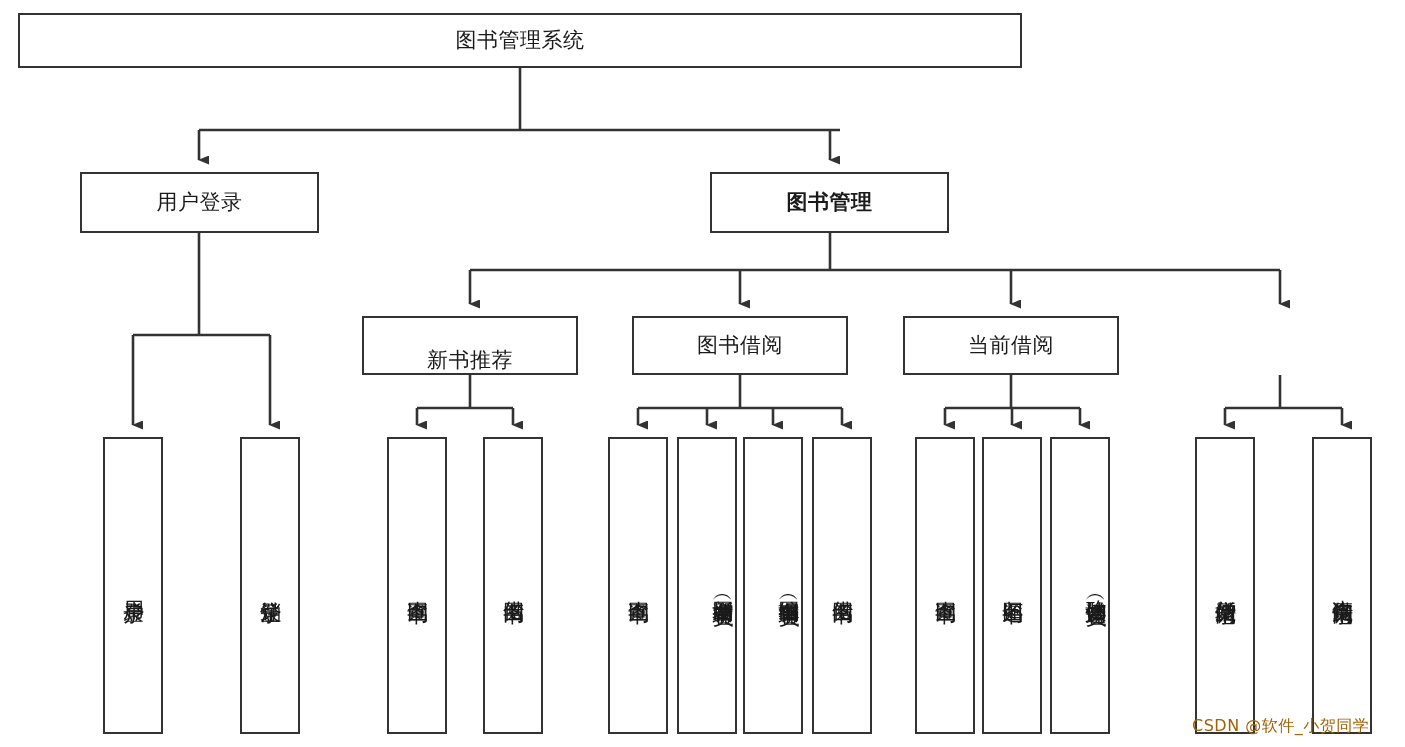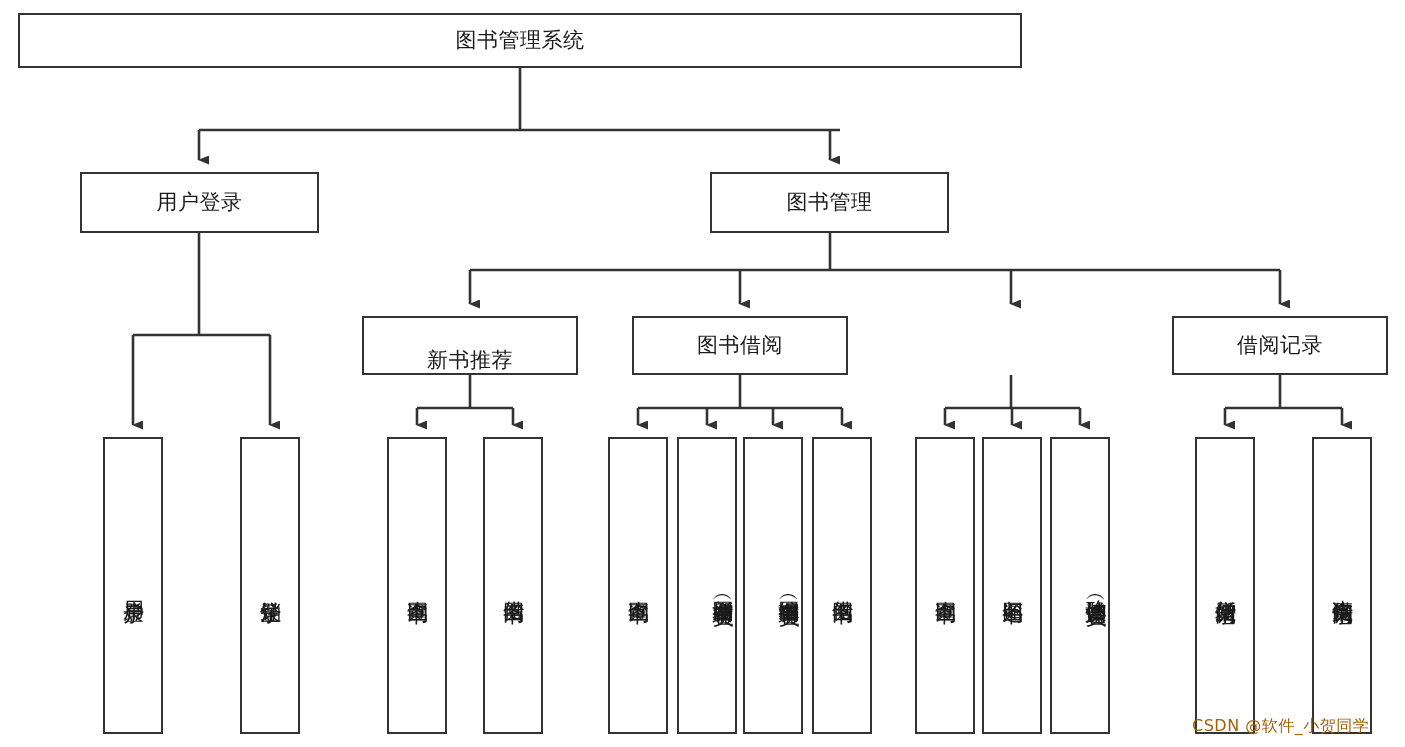--- a/index.html
+++ b/index.html
@@ -118,32 +118,32 @@
     </g>
   </svg>
 
   <div class="node-box node-h" style="left:18px; top:13px; width:1004px; height:55px;">
     <span>图书管理系统</span>
   </div>
 
   <div class="node-box node-h" style="left:80px; top:172px; width:239px; height:61px;">
     <span>用户登录</span>
   </div>
-  <div class="node-box node-h" style="left:710px; top:172px; width:239px; height:61px;">
+  <div class="node-box node-h" style="left:710px; top:172px; width:239px; height:61px;font-weight:bold;">
     <span>图书管理</span>
   </div>
 
   <div class="node-box node-h" style="left:362px; top:316px; width:216px; height:59px;align-items:flex-end;">
     <span>新书推荐</span>
   </div>
   <div class="node-box node-h" style="left:632px; top:316px; width:216px; height:59px;">
     <span>图书借阅</span>
   </div>
-  <div class="node-box node-h" style="left:1172px; top:316px; width:216px; height:59px;">
-    <span>借阅记录</span>
+  <div class="node-box node-h" style="left:903px; top:316px; width:216px; height:59px;">
+    <span>当前借阅</span>
   </div>
 
   <div class="node-box node-v center-v" style="left:103px; top:437px; width:60px; height:297px;">
     <span>用户登录</span>
   </div>
   <div class="node-box node-v center-v" style="left:240px; top:437px; width:60px; height:297px;">
     <span>注销登录</span>
   </div>
 
   <div class="node-box node-v center-v" style="left:387px; top:437px; width:60px; height:297px;">

